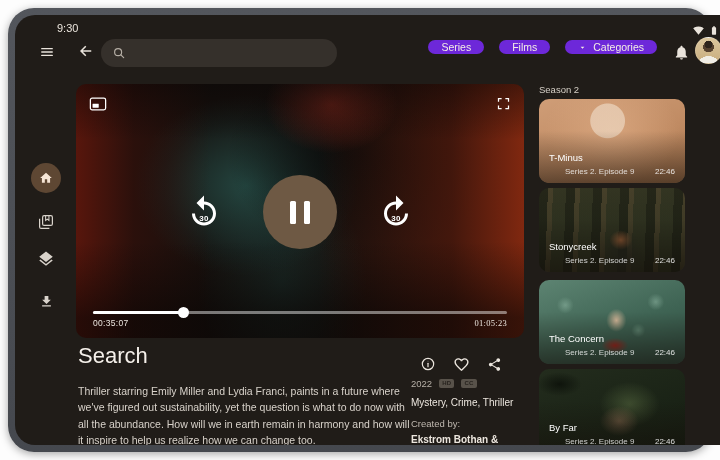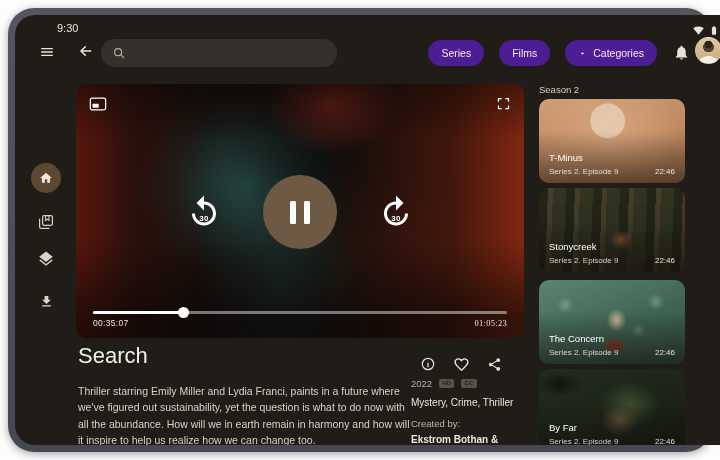--- a/index.html
+++ b/index.html
@@ -28,21 +28,21 @@
     position:absolute;left:86px;top:24px;width:236px;height:28px;border-radius:14px;
     background:#35302b;display:flex;align-items:center;padding:0 11px;box-sizing:border-box;gap:8px;
   }
   .search input{
     background:transparent;border:none;outline:none;color:#cfc8bf;font-size:11.5px;width:100%;
     font-family:"Liberation Sans","DejaVu Sans",sans-serif;
   }
   .search input::placeholder{color:#a39c93;}
   .pills{position:absolute;right:86px;top:25px;display:flex;gap:15px;align-items:center;}
   .pill{
-    height:26px;border-radius:13.5px;background:#4c1d95;color:#f4ede5;font-size:10.5px;
+    height:14px;border-radius:13.5px;background:#6d28d9;color:#f4ede5;font-size:10.5px;
     display:flex;align-items:center;padding:0 13px;cursor:pointer;gap:6px;white-space:nowrap;
   }
   .bell{right:52px;top:27px;width:20px;height:20px;position:absolute;}
   .avatar{
     position:absolute;right:21px;top:22px;width:27px;height:27px;border-radius:50%;cursor:pointer;
     background:
       radial-gradient(circle at 50% 26%, #2e241c 0 17%, transparent 18%),
       radial-gradient(circle at 50% 36%, #55412f 0 26%, transparent 27%),
       radial-gradient(ellipse 62% 42% at 50% 98%, #f1eee6 0 60%, transparent 61%),
       linear-gradient(#dcc79e,#c8ad7e);
@@ -99,21 +99,21 @@
   .genres{margin-top:8px;font-size:10px;color:#ece6de;font-weight:400;}
   .created-label{margin-top:10px;font-size:9.5px;color:#bfb8af;}
   .creator{margin-top:4px;font-size:10px;font-weight:bold;color:#ece6de;line-height:1.35;}
   
   .season-header{position:absolute;left:524px;top:69px;font-size:9.5px;color:#d6d0c7;}
   .ep-card{
     position:absolute;left:524px;width:146px;height:84px;border-radius:10px;overflow:hidden;cursor:pointer;
   }
   .ep-card .shade{position:absolute;inset:0;background:linear-gradient(180deg,transparent 38%,rgba(22,16,10,.55));}
   .ep-title{position:absolute;left:10px;bottom:20px;font-size:9.5px;font-weight:500;color:#fff;}
-  .ep-sub{position:absolute;left:10px;bottom:7px;font-size:8px;color:rgba(255,255,255,.78);}
+  .ep-sub{position:absolute;left:26px;bottom:7px;font-size:8px;color:rgba(255,255,255,.78);}
   .ep-time{position:absolute;right:10px;bottom:7px;font-size:8px;color:rgba(255,255,255,.85);}
   .ep1{top:84px;background:
       radial-gradient(circle at 47% 26%, rgba(244,230,213,.55) 0 17%, transparent 18%),
       radial-gradient(90px 70px at 50% 40%, rgba(230,180,140,.55), transparent 75%),
       linear-gradient(160deg,#cf9d77 0%,#c08b63 55%,#a8764f 100%);}
   .ep2{top:173px;background:
       radial-gradient(16px 14px at 56% 62%, rgba(160,95,55,.75), transparent 70%),
       radial-gradient(30px 40px at 57% 85%, rgba(35,38,30,.9), transparent 75%),
       repeating-linear-gradient(92deg, rgba(18,22,12,.55) 0 9px, rgba(88,74,44,.35) 9px 14px, rgba(40,46,26,.45) 14px 27px),
       linear-gradient(180deg,#3c3a28 0%,#2c2e20 60%,#23261a 100%);}

